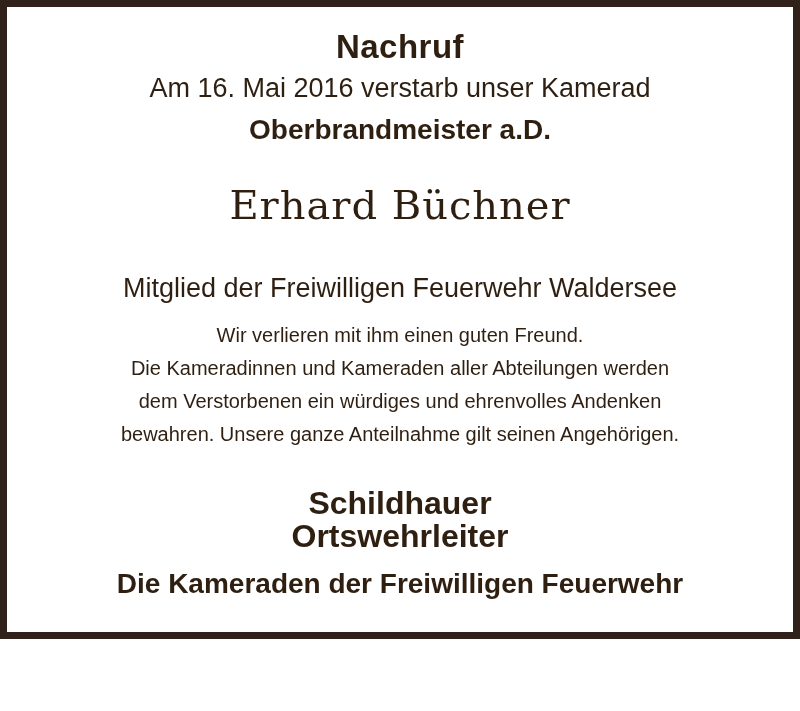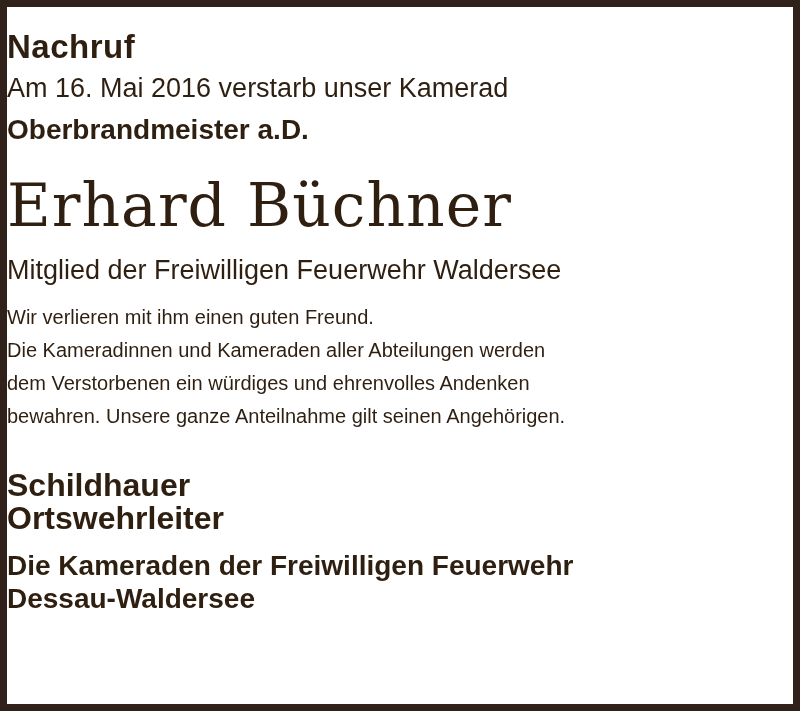--- a/index.html
+++ b/index.html
@@ -13,24 +13,25 @@
   }
   body{
     font-family:"Liberation Sans", sans-serif;
     width:800px;
     height:711px;
     overflow:hidden;
   }
   .notice-frame{
     box-sizing:border-box;
     width:800px;
-    height:711px;
+    height:639px;
     border:7px solid var(--frame-color, #30211a);
     background:var(--bg-color, #ffffff);
     color:var(--text-color, #2e1f11);
+    text-align:center;
     overflow:hidden;
   }
   .line{
     white-space:nowrap;
   }
   .obituary-title{
     margin-top:23px;
     font-size:33px;
     line-height:33px;
     font-weight:bold;
@@ -43,27 +44,27 @@
   }
   .rank-line{
     margin-top:8px;
     font-size:28px;
     line-height:33px;
     font-weight:bold;
   }
   .deceased-name{
     margin-top:26px;
     font-family:"DejaVu Serif", "Liberation Serif", serif;
-    font-size:60px;
+    font-size:40px;
     line-height:66px;
     font-weight:normal;
     letter-spacing:1px;
   }
   .membership-block{
-    margin-top:16px;
+    margin-top:34px;
     font-size:27px;
     line-height:33px;
   }
   .tribute-block{
     margin-top:14px;
     font-size:20px;
     line-height:33px;
   }
   .signature-block{
     margin-top:36px;
@@ -102,16 +103,15 @@
     <div class="line">bewahren. Unsere ganze Anteilnahme gilt seinen Angehörigen.</div>
   </div>
 
   <div class="signature-block">
     <div class="line">Schildhauer</div>
     <div class="line">Ortswehrleiter</div>
   </div>
 
   <div class="closing-block">
     <div class="line">Die Kameraden der Freiwilligen Feuerwehr</div>
-    <div class="line">Dessau-Waldersee</div>
   </div>
 
 </div>
 
 </body></html>

